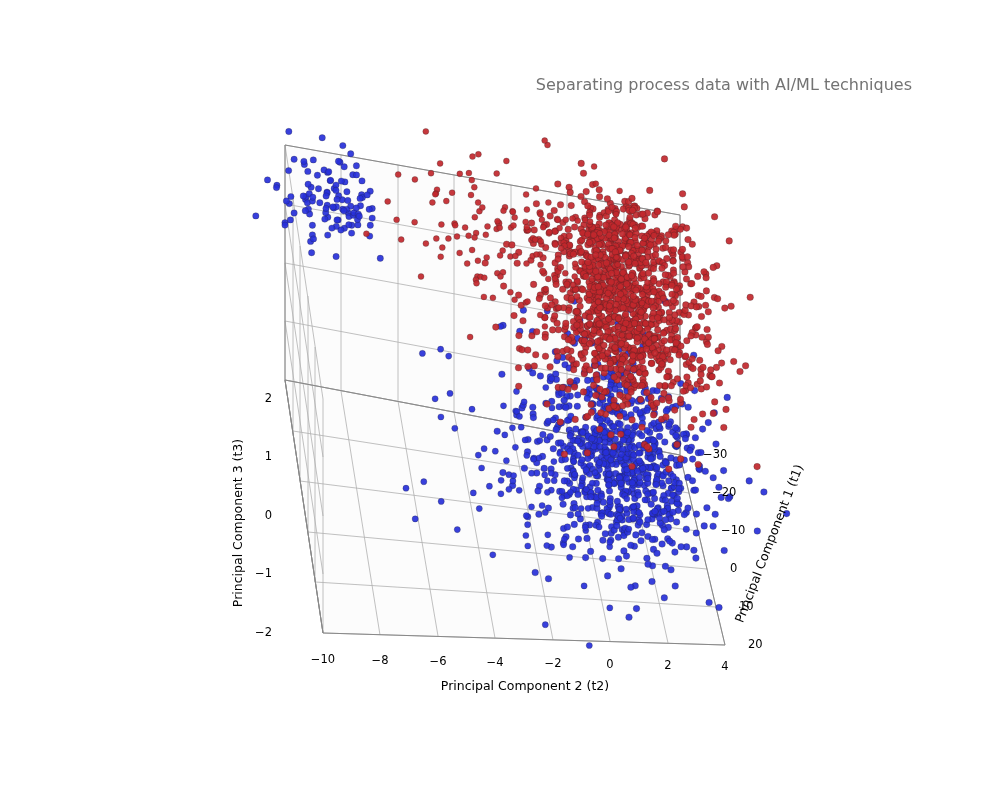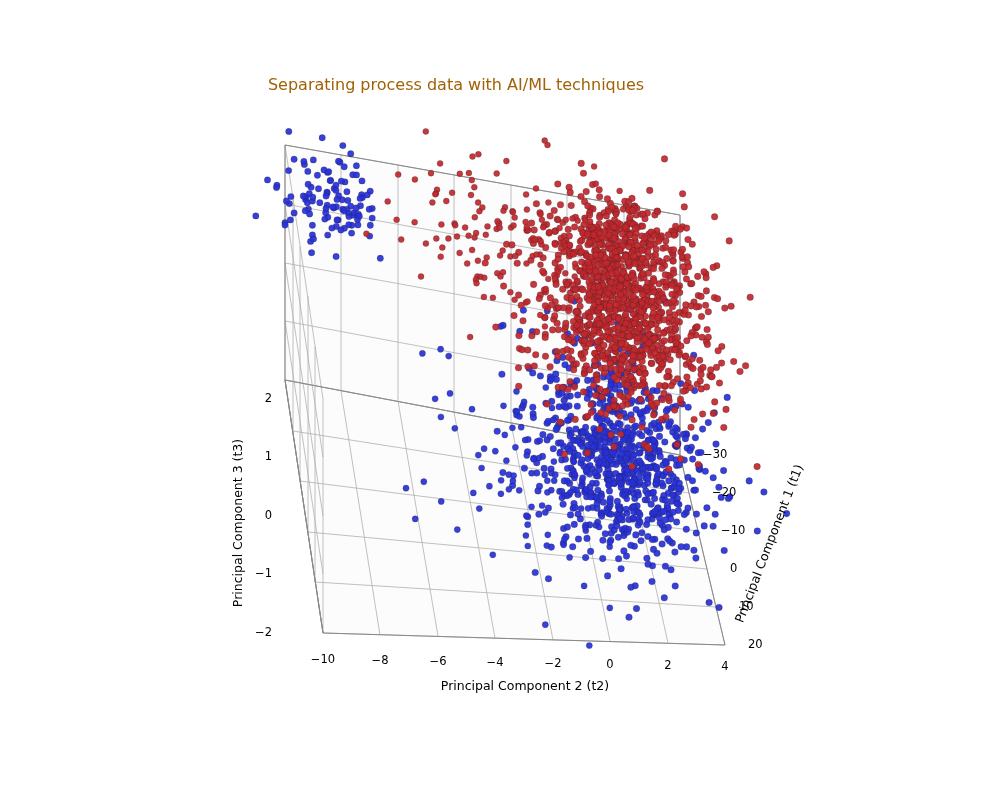--- a/index.html
+++ b/index.html
@@ -14,23 +14,23 @@
   .figure {
     position: relative;
     width: 1000px;
     height: 800px;
   }
   .title {
     position: absolute;
     top: 75px;
     left: 0;
     width: 912px;
-    text-align: center;
+    text-align: right;
     font-size: 16px;
-    color: #a16207;
+    color: #737373;
   }
   .plot3d {
     position: absolute;
     left: 225px;
     top: 145px;
     width: 560px;
     height: 545px;
     
   }
   svg.axes {

